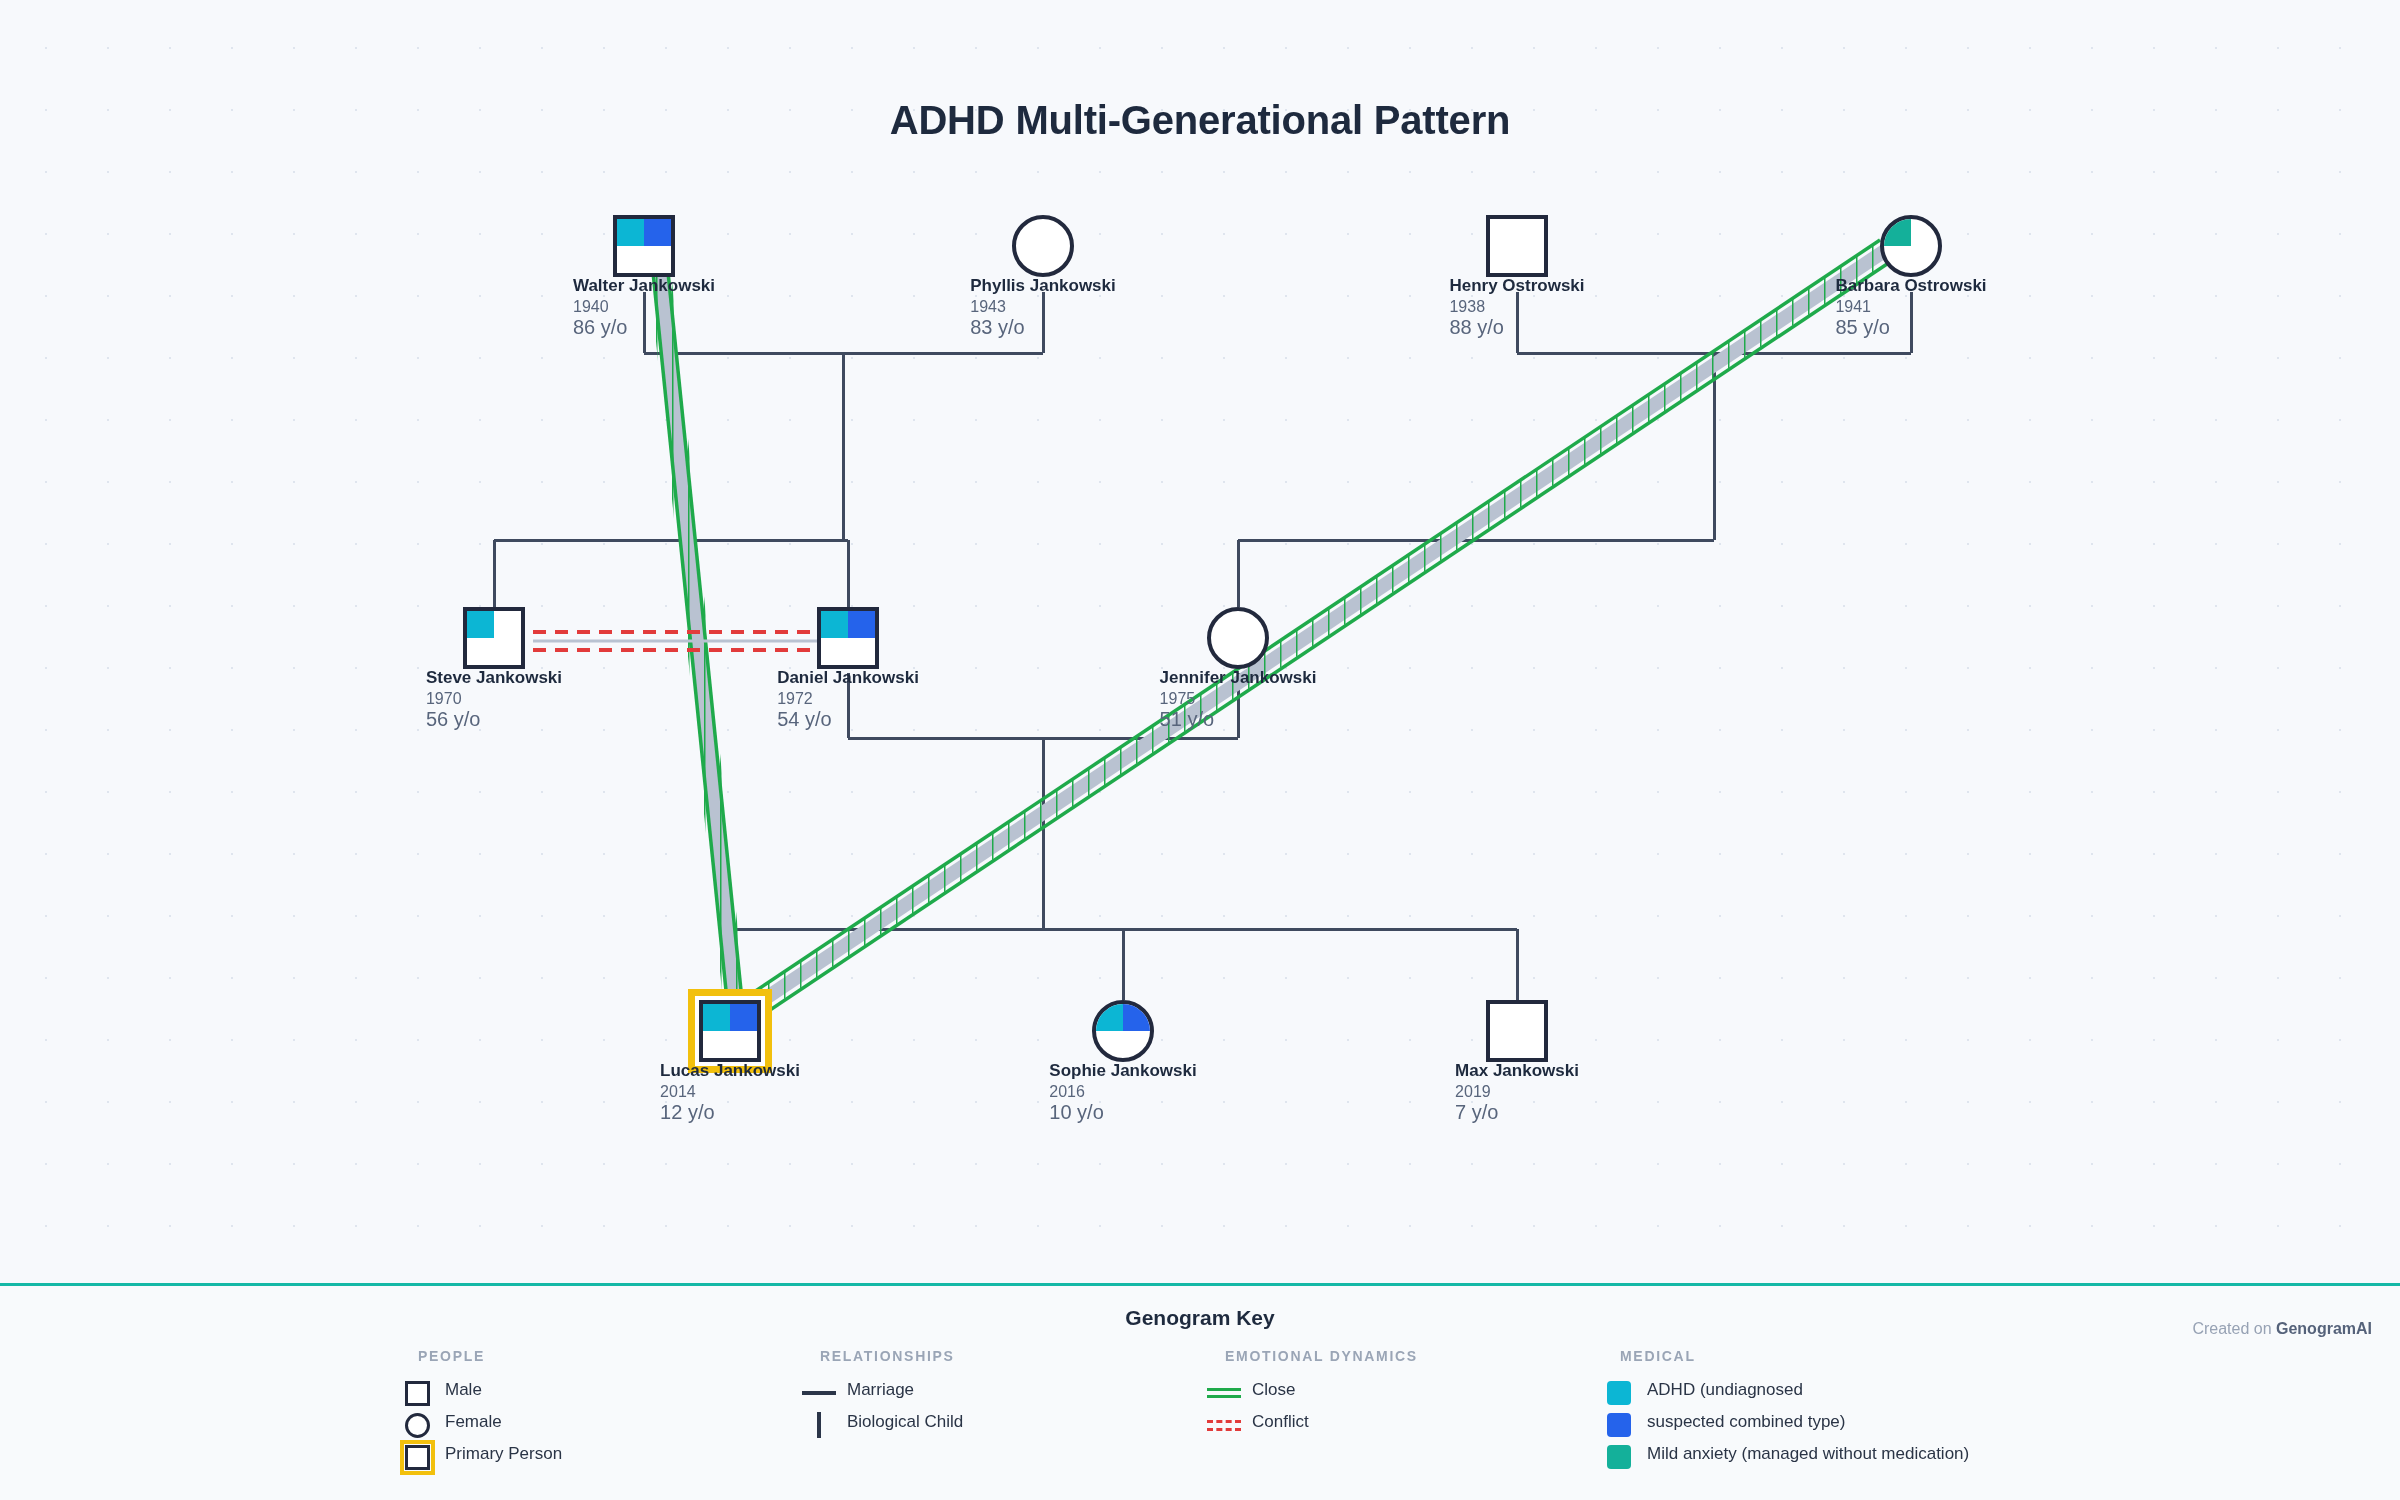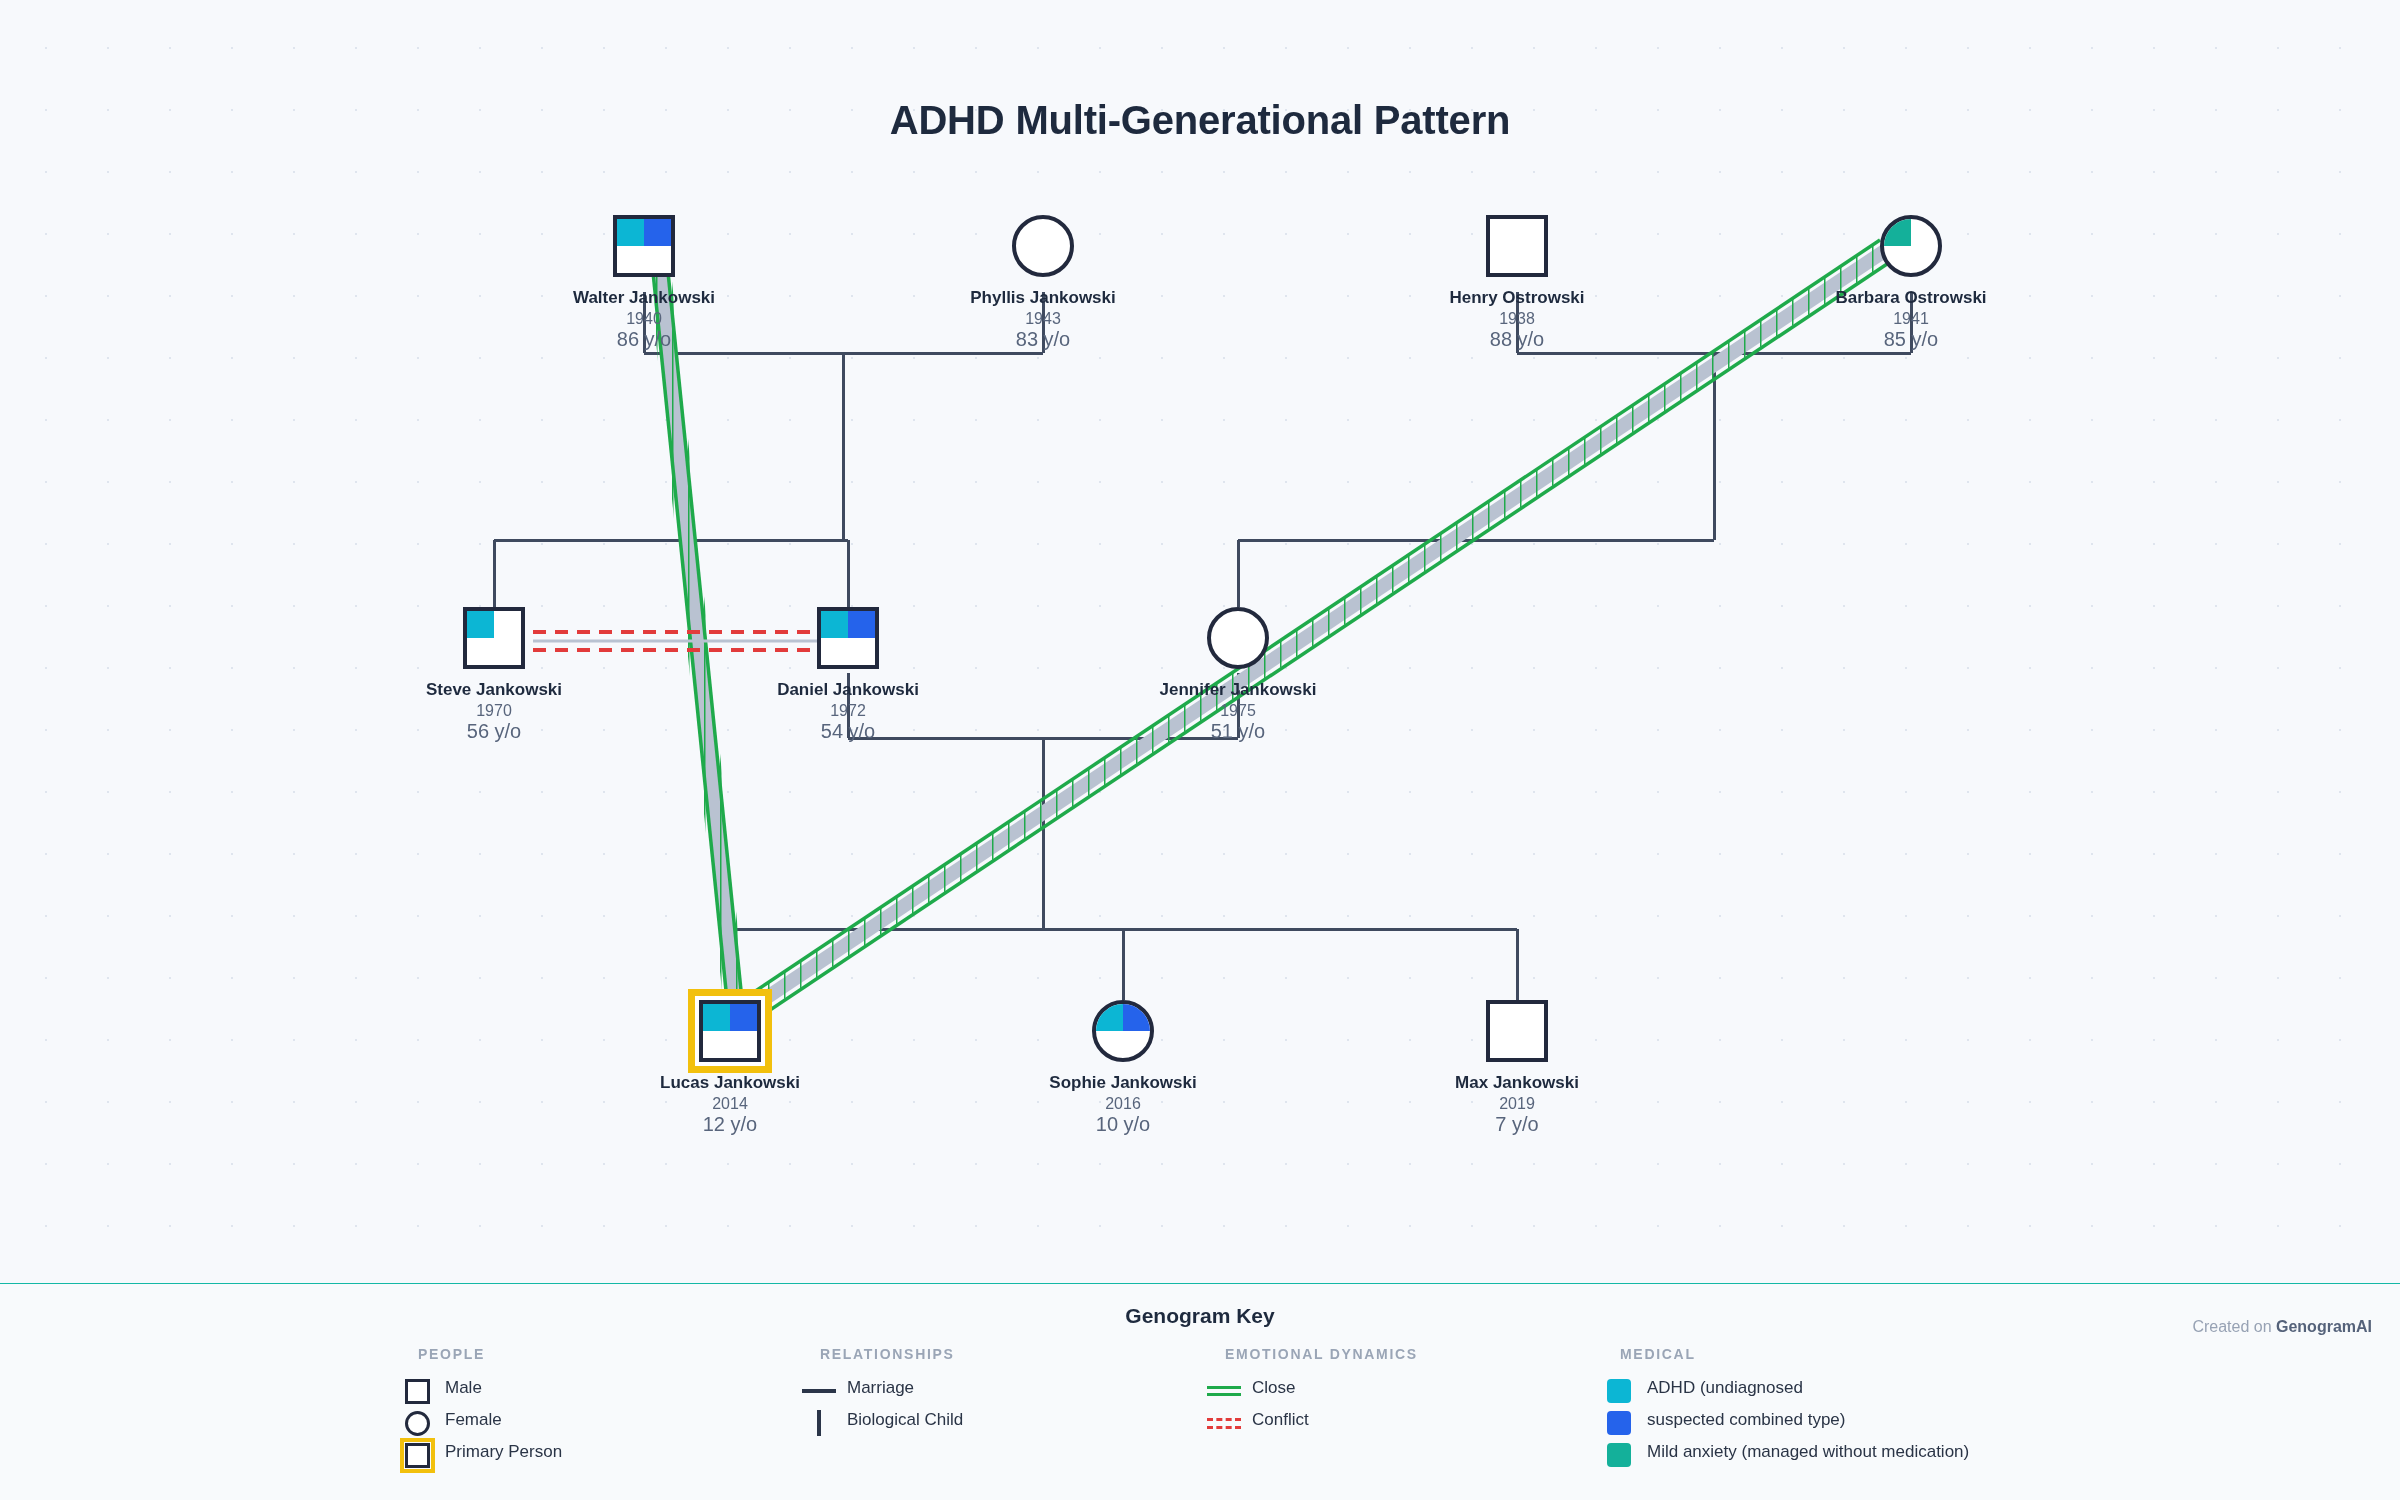--- a/index.html
+++ b/index.html
@@ -49,36 +49,36 @@
     position: absolute;
     left: -11px; top: -11px;
     width: 84px; height: 84px;
     border: 7px solid #f2c00d;
     background: #ffffff;
   }
 
   .labels {
     position: absolute;
     left: 50%;
-    top: 72px;
+    top: 60px;
     transform: translateX(-50%);
-    text-align: center;
+    text-align: left;
     white-space: nowrap;
     pointer-events: none;
   }
   .pname { font-size: 17px; font-weight: bold; color: #1e2a3e; line-height: 21px; }
   .pyear { font-size: 16px; color: #58657c; line-height: 21px; }
   .page  { font-size: 20px; color: #58657c; line-height: 21px; }
 
   
   #footer {
     position: absolute; left: 0; top: 1283px;
     width: 2400px; height: 217px;
     background: #f8fafc;
-    border-top: 1px solid #14b8a6;
+    border-top: 3px solid #14b8a6;
   }
   #key-title {
     position: absolute; left: 0; top: 20px; width: 2400px;
     text-align: center; font-size: 21px; font-weight: bold; color: #1e2a3e;
   }
   #created {
     position: absolute; right: 28px; top: 34px;
     font-size: 16px; color: #97a2b4;
   }
   #created b { color: #55627a; }

